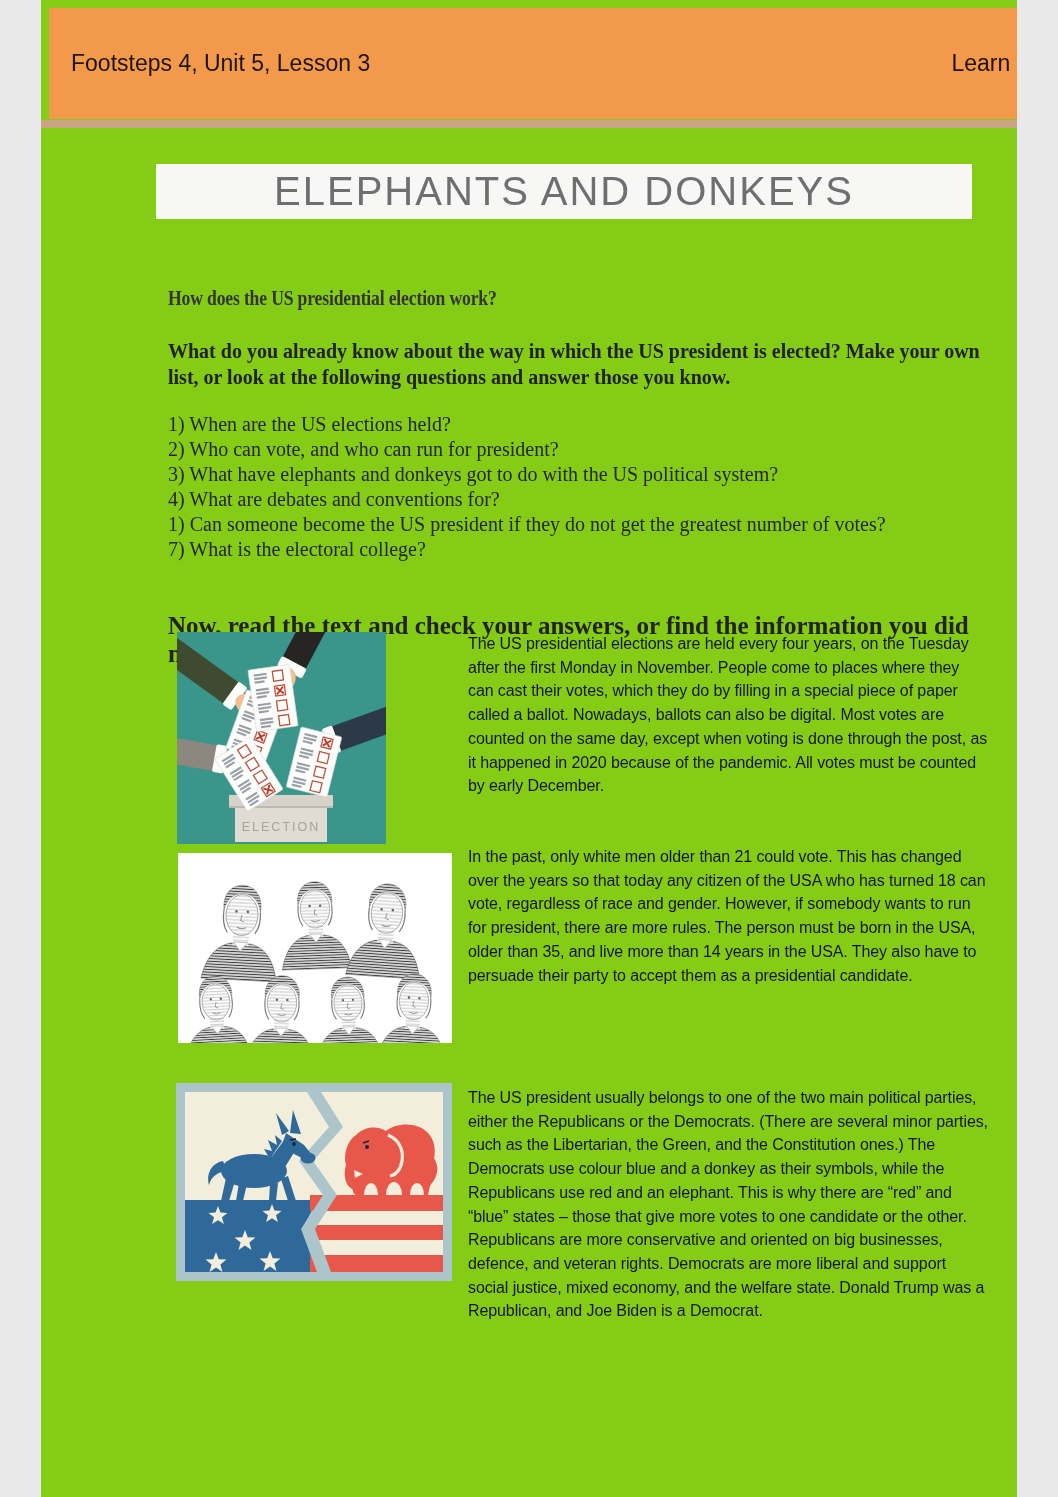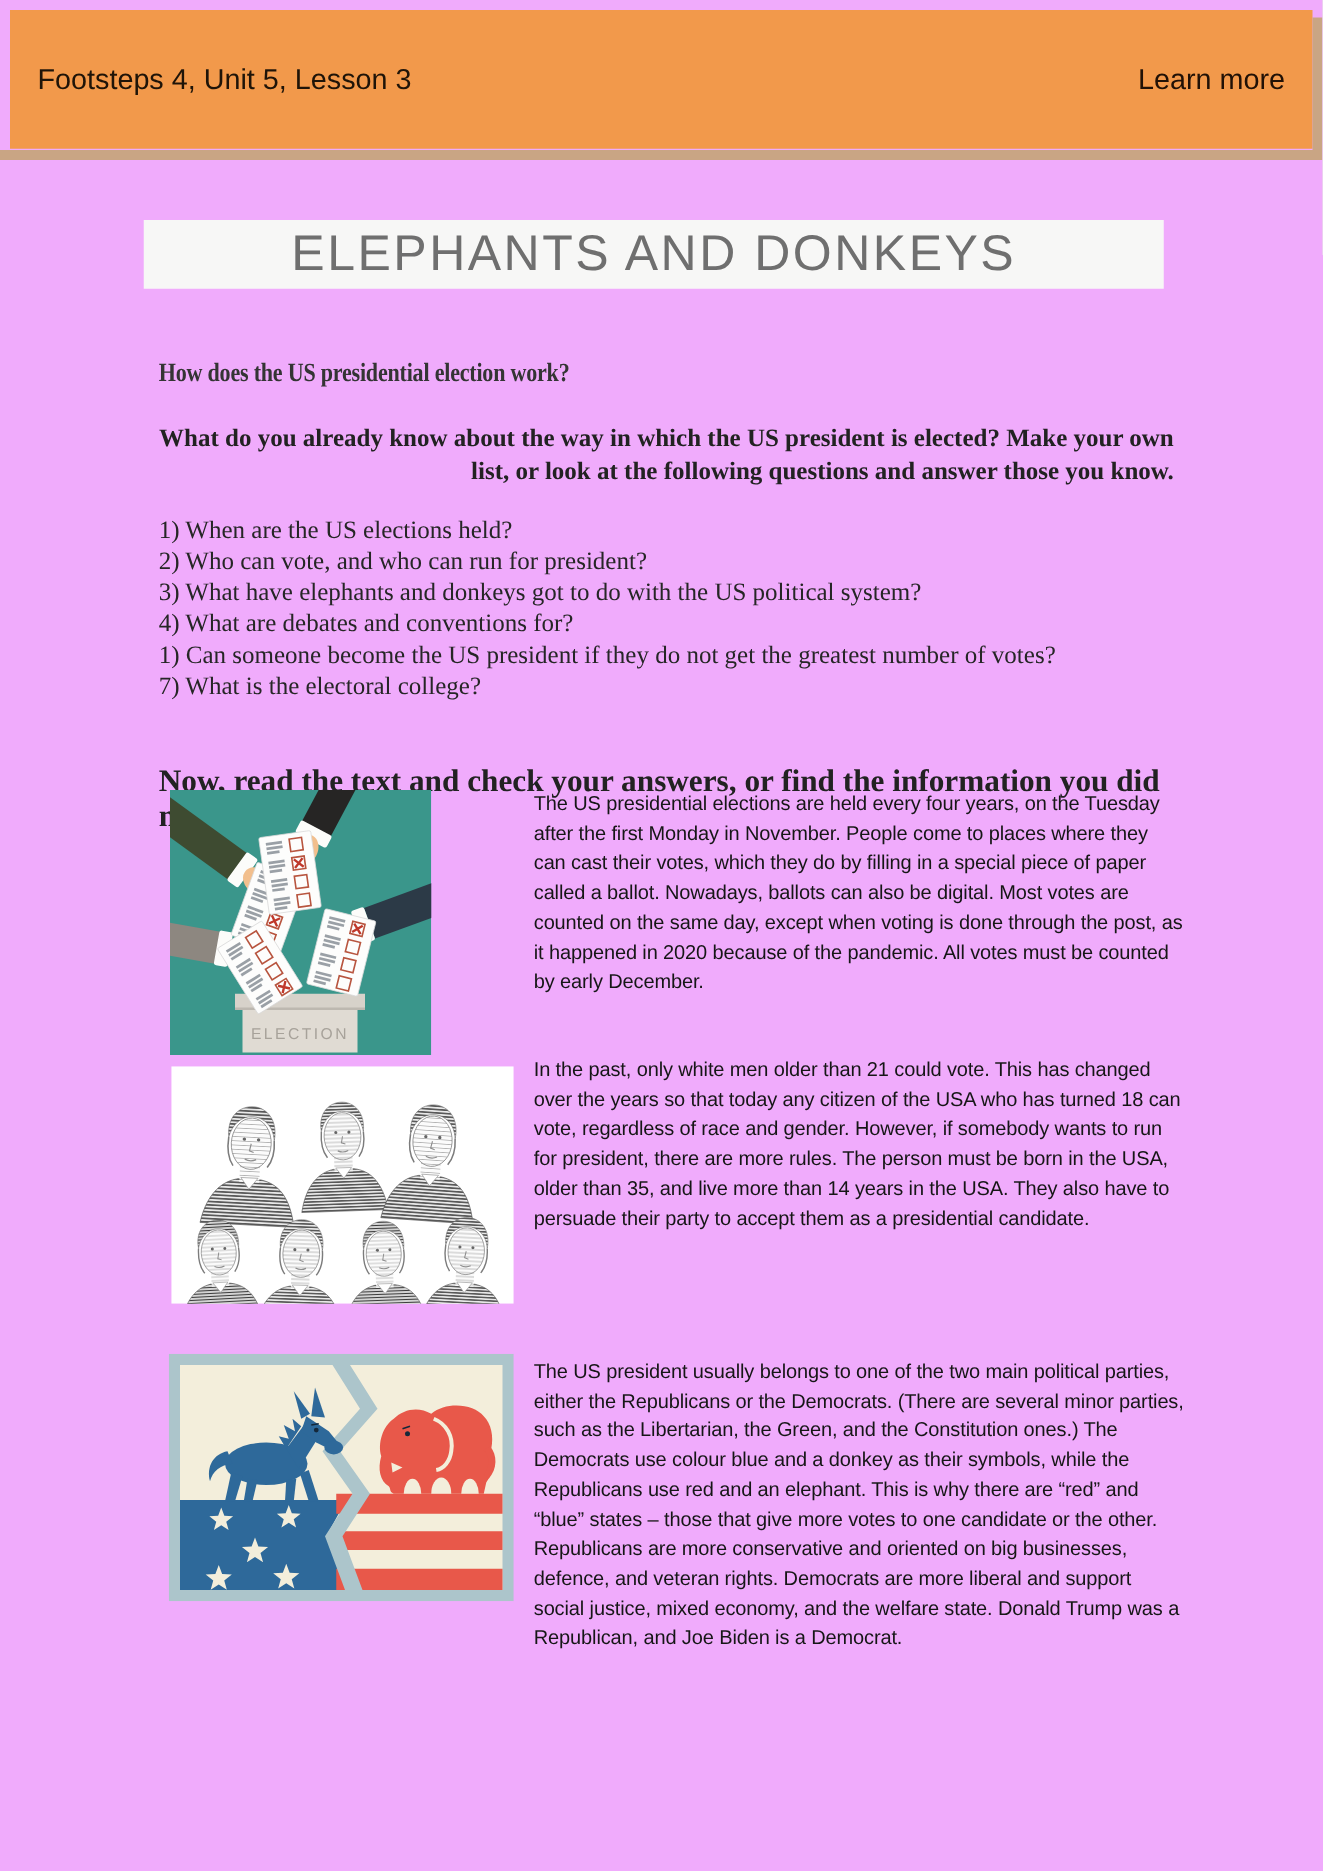--- a/index.html
+++ b/index.html
@@ -1,33 +1,33 @@
 <!DOCTYPE html>
 <html><head>
 <meta charset="utf-8">
 <style>
   html,body{margin:0;padding:0;background:#e9e9e9;}
-  .page{position:relative;width:1058px;height:1497px;margin:0 auto;background:#f0abfc;
+  .page{position:relative;width:976px;height:1497px;margin:0 auto;background:#84cc16;
         font-family:"Liberation Sans",sans-serif;overflow:hidden;}
   
   .hdr{position:absolute;left:8px;top:8px;width:1042px;height:111px;background:#F2994B;
        display:flex;align-items:center;justify-content:space-between;padding:0 22px;box-sizing:border-box;}
   .hdr-title{font-size:23px;color:#1f1408;}
   .hdr-link{font-size:23px;color:#211106;cursor:pointer;text-align:right;}
   .hdr-shadow-b{position:absolute;left:0;top:120px;width:1058px;height:8px;background:#C9A584;}
   .hdr-shadow-r{position:absolute;left:1050px;top:14px;width:8px;height:106px;background:#C9A584;}
   
-  .banner{position:absolute;left:115px;top:176px;width:816px;height:55px;background:#F7F7F6;
+  .banner{position:absolute;left:115px;top:164px;width:816px;height:55px;background:#F7F7F6;
           display:flex;align-items:center;justify-content:center;}
   .banner-text{font-size:40px;color:#6F6F6F;letter-spacing:2px;font-weight:400;}
   
   .serif{font-family:"Liberation Serif","DejaVu Serif",serif;color:#222;margin-top:24px;}
   .qhead{position:absolute;left:127px;top:262px;font-size:21px;font-weight:bold;color:#343434;}
   .qhead-inner{display:inline-block;transform:scaleX(.84);transform-origin:left center;letter-spacing:-.2px;}
-  .prompt{position:absolute;left:127px;top:314px;width:812px;font-size:20px;font-weight:bold;line-height:26px;text-align:right;}
+  .prompt{position:absolute;left:127px;top:314px;width:812px;font-size:20px;font-weight:bold;line-height:26px;}
   .questions{position:absolute;left:127px;top:388px;width:830px;font-size:20px;line-height:25.1px;color:#262626;}
   .instruction{position:absolute;left:127px;top:588px;width:830px;font-size:25px;font-weight:bold;}
   
   .para{position:absolute;left:427px;width:520px;font-size:16px;line-height:23.7px;color:#161616;
         letter-spacing:-0.1px;}
   .fig{position:absolute;border-radius:28px;}
   .fig svg{display:block;}
 </style>
 </head>
 <body>

